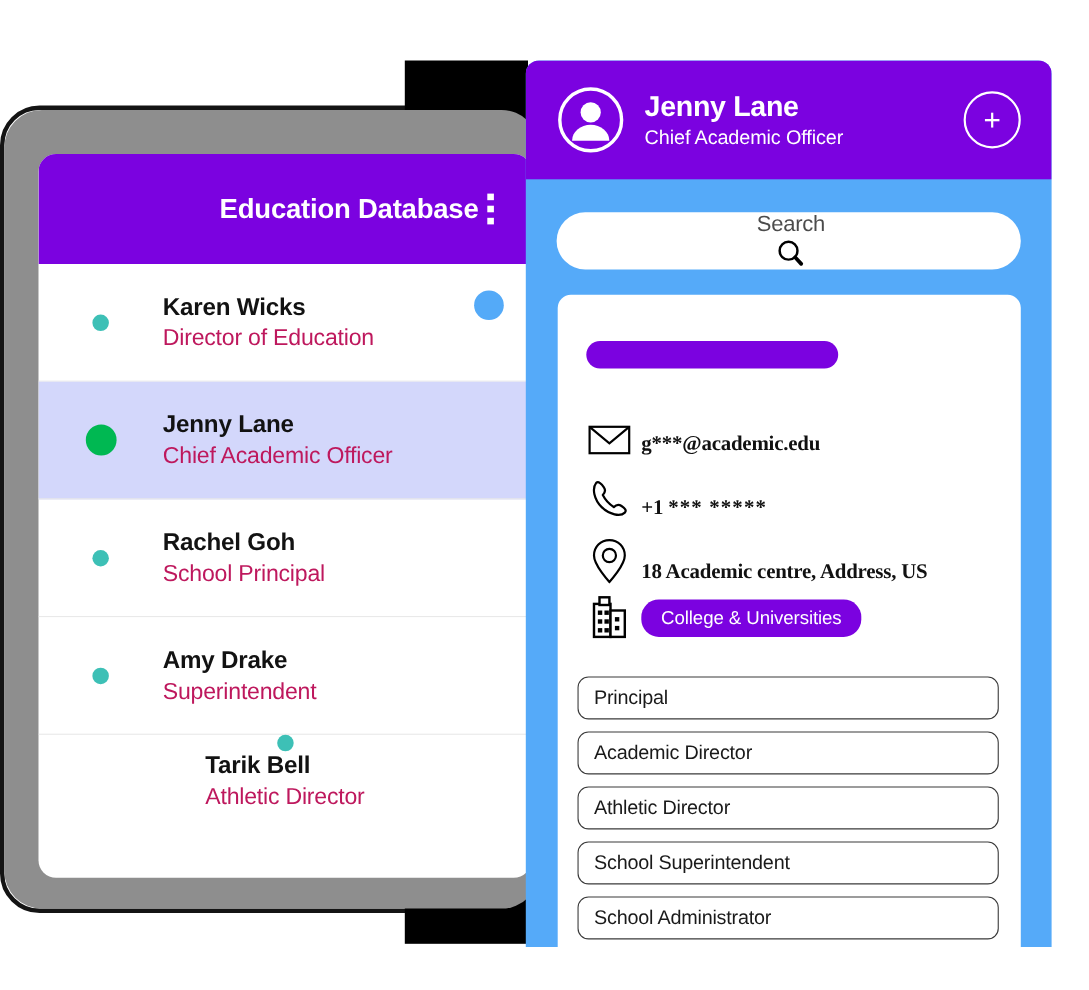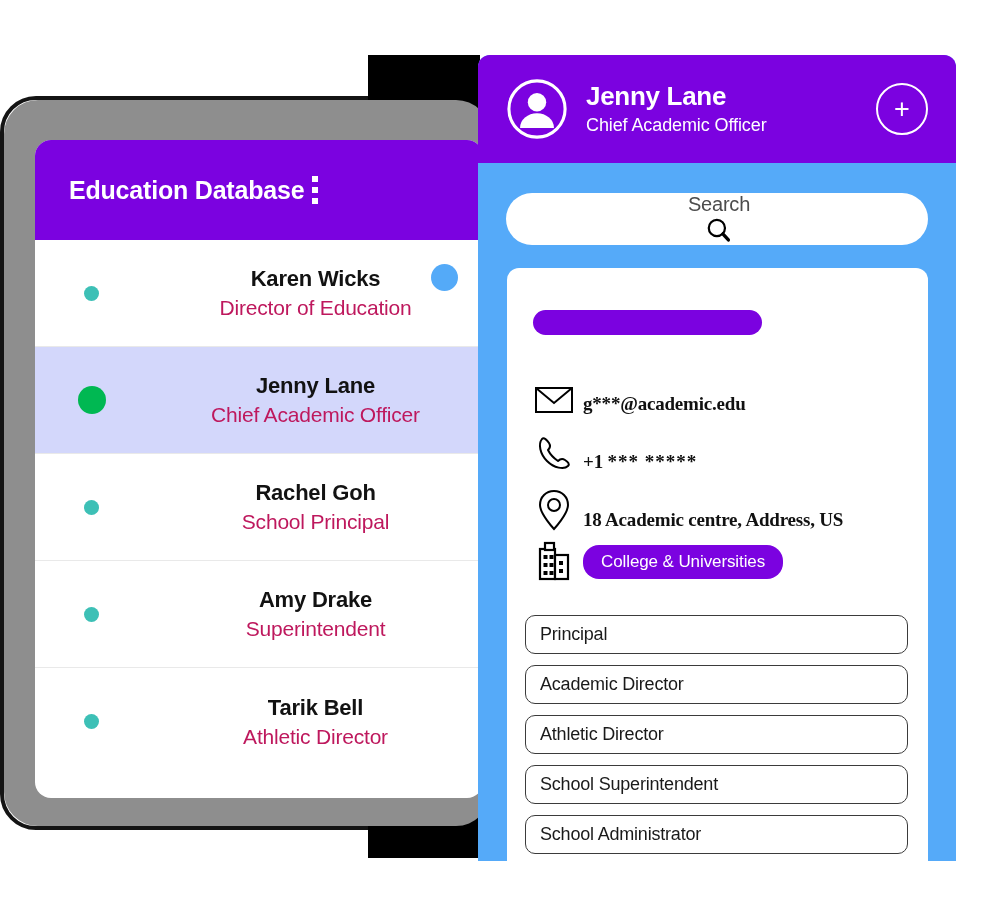--- a/index.html
+++ b/index.html
@@ -63,21 +63,21 @@
     height: 658px;
     background: #ffffff;
     border-radius: 16px;
     overflow: hidden;
   }
   .left-header {
     height: 100px;
     background: #7b02e0;
     display: flex;
     align-items: center;
-    justify-content: flex-start;
+    justify-content: flex-end;
     padding: 0 26px 0 34px;
     box-sizing: border-box;
   }
   .left-title {
     color: #ffffff;
     font-size: 25px;
     font-weight: bold;
     letter-spacing: -0.2px;
   }
   .kebab {
@@ -99,21 +99,21 @@
     position: relative;
   }
   .person-row {
     position: relative;
     height: 107px;
     display: flex;
     align-items: center;
     box-sizing: border-box;
     border-bottom: 1px solid #e9e9e9;
   }
-  .person-row:last-child { border-bottom: none; }
+  .person-row:last-child { border-bottom: none; flex-direction: column; }
   .person-row.selected {
     background: #d3d7fb;
     border-bottom: 1px solid #e9e9e9;
   }
   .dot-cell {
     width: 113px;
     display: flex;
     justify-content: center;
     align-items: center;
     flex: none;
@@ -122,21 +122,21 @@
     width: 15px;
     height: 15px;
     border-radius: 50%;
     background: #3dc0b6;
   }
   .person-row.selected .dot {
     width: 28px;
     height: 28px;
     background: #00b852;
   }
-  .person-text { flex: 1; text-align: center; }
+  .person-text { flex: 1; }
   .person-name {
     font-size: 22px;
     font-weight: bold;
     color: #121212;
     letter-spacing: -0.2px;
     margin-bottom: 4px;
   }
   .person-role {
     font-size: 21px;
     color: #be185d;

